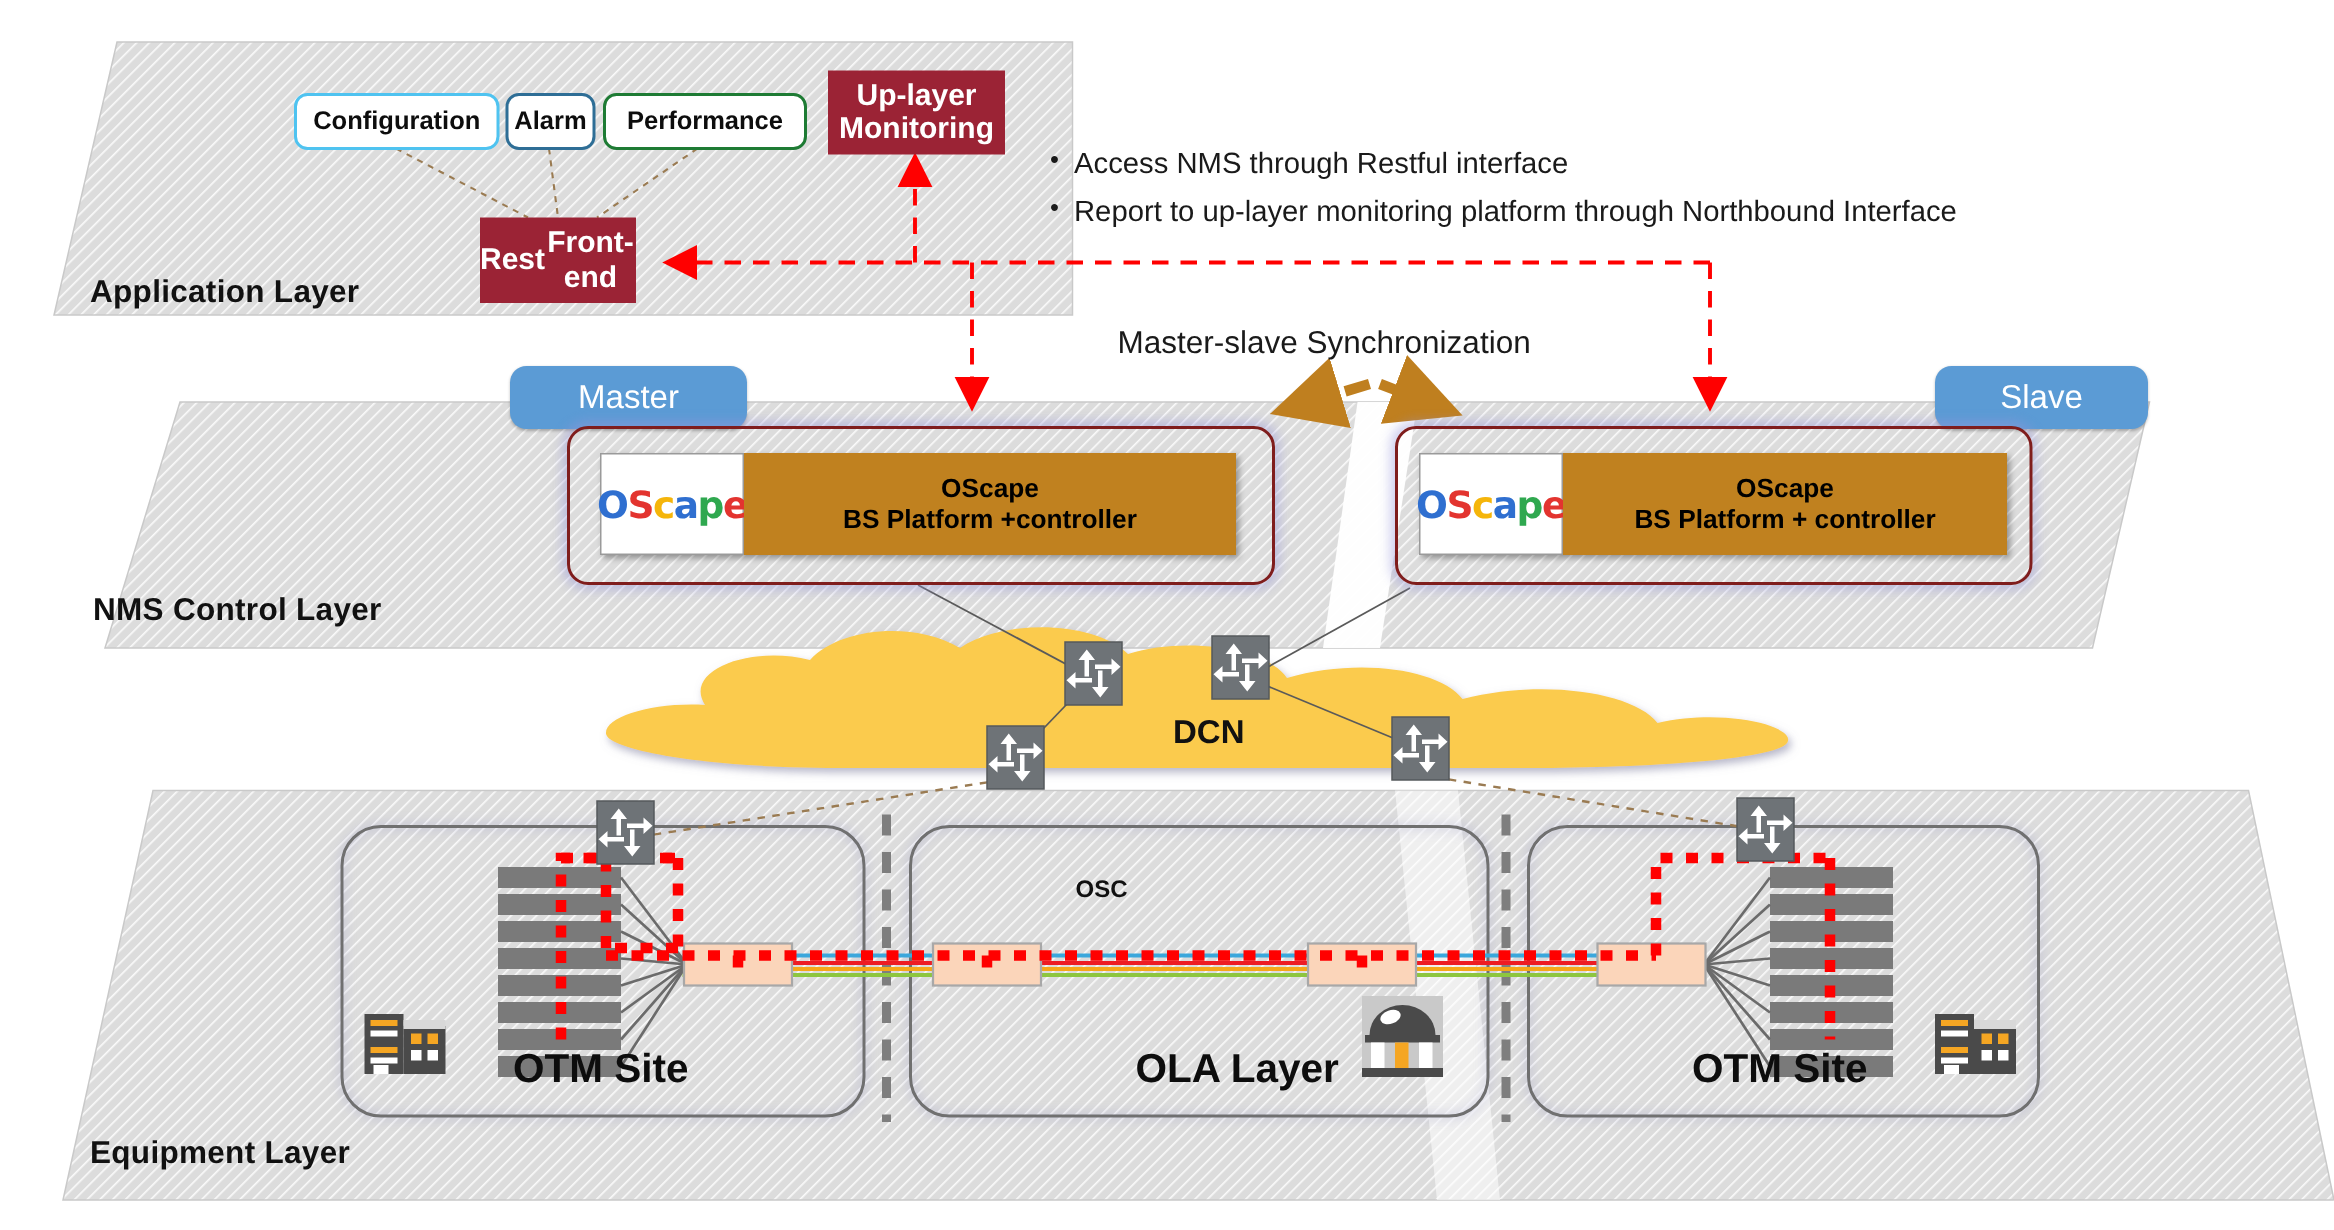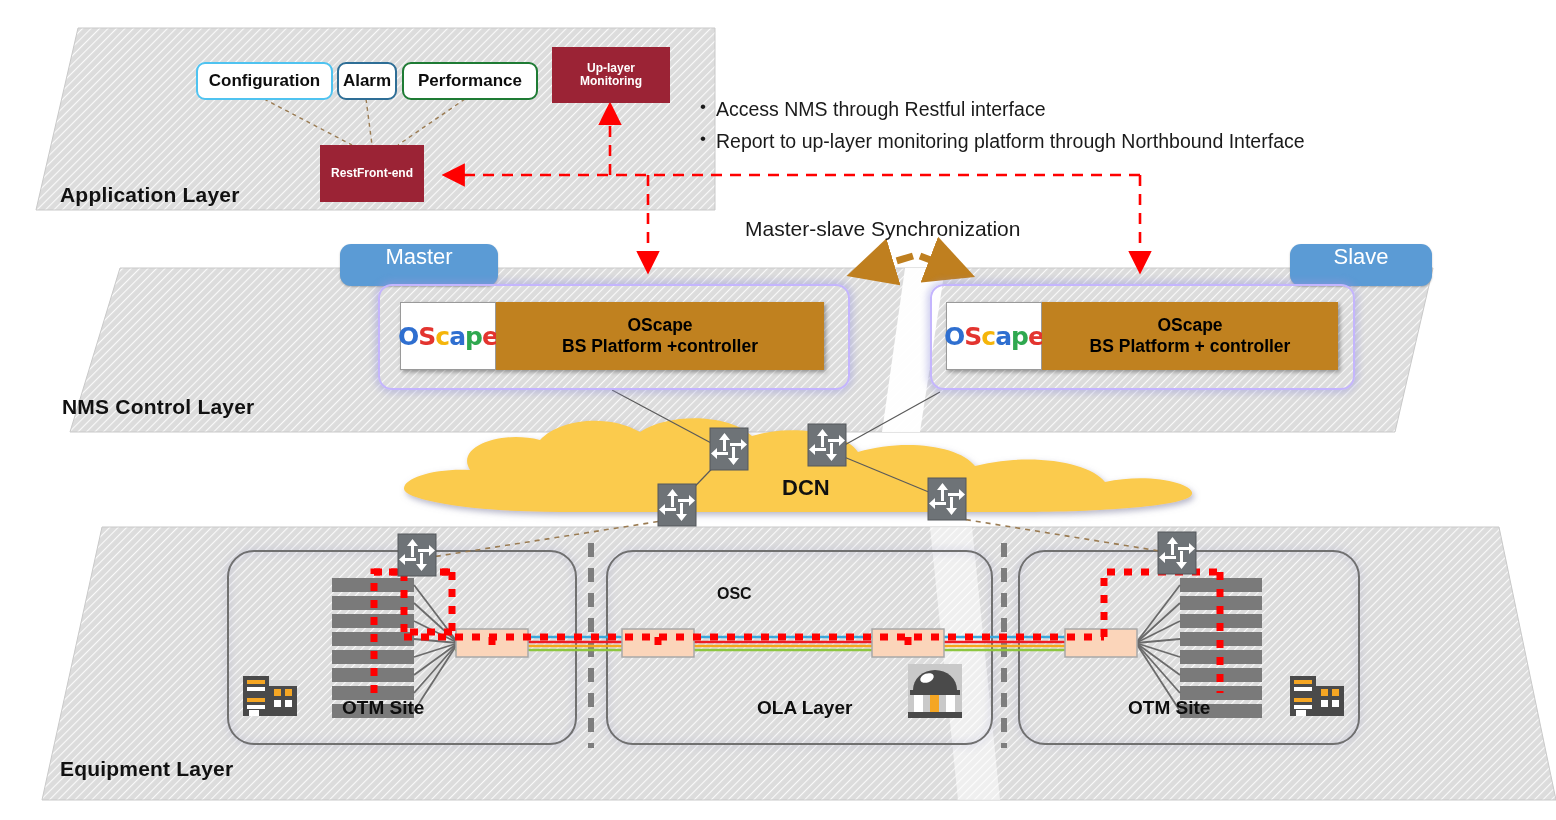--- a/index.html
+++ b/index.html
@@ -15,56 +15,56 @@
                white-space:nowrap;letter-spacing:.2px;}
 
   
   .appbox{background:#ffffff;border-radius:9px;display:flex;align-items:center;
           justify-content:center;font-weight:bold;font-size:17px;color:#0d0d0d;
           box-sizing:border-box;white-space:nowrap;}
   .b-config{border:2.5px solid #4FC3F0;}
   .b-alarm{border:2.5px solid #2E6E96;}
   .b-perf{border:2.5px solid #1E7B34;}
 
-  .redbox{background:#9B2335;color:#ffffff;font-weight:bold;font-size:12px;
+  .redbox{background:#9B2335;color:#ffffff;font-weight:bold;font-size:20px;
           display:flex;align-items:center;justify-content:center;text-align:center;
           line-height:1.12;box-sizing:border-box;}
 
   
   .bullets{position:absolute;z-index:7;}
   .bullets .bl{display:flex;align-items:flex-start;font-size:19.5px;color:#1a1a1a;
                margin-bottom:9px;white-space:nowrap;}
   .bullets .dot{width:16px;flex:0 0 16px;font-size:17px;line-height:1.1;}
 
   
-  .pill{background:#5B9BD5;border-radius:11px;display:flex;align-items:flex-start;
+  .pill{background:#5B9BD5;border-radius:11px;display:flex;align-items:center;
         justify-content:center;color:#ffffff;font-size:22px;
         box-shadow:0 1px 2px rgba(0,0,0,.25);}
 
   
-  .nmsframe{border:2px solid #c4b5fd;border-radius:14px;background:transparent;
+  .nmsframe{border:2px solid #7f1d1d;border-radius:14px;background:transparent;
             box-shadow:0 0 7px 3px rgba(150,150,220,.45);}
   .nmsinner{position:absolute;display:flex;align-items:stretch;
             box-shadow:2px 2px 4px rgba(0,0,0,.35);}
   .logo-cell{background:#ffffff;border:1.5px solid #9a9a9a;display:flex;align-items:center;
              justify-content:center;box-sizing:border-box;}
   .logo-txt{font-family:"DejaVu Sans", sans-serif;font-weight:bold;font-size:25px;
             letter-spacing:-1px;line-height:1;}
   .logo-txt span{display:inline;}
   .brown-cell{background:#C0811F;flex:1;display:flex;flex-direction:column;
               align-items:center;justify-content:center;color:#000;font-weight:bold;
               font-size:17.5px;line-height:1.18;text-align:center;}
 
   .sync-label{position:absolute;z-index:7;font-size:21px;color:#1a1a1a;white-space:nowrap;}
 
   
   .dcn-label{position:absolute;z-index:6;font-weight:bold;font-size:22px;color:#111;}
 
   
-  .site-label{position:absolute;z-index:6;font-weight:bold;font-size:19px;color:#0d0d0d;
+  .site-label{position:absolute;z-index:6;font-weight:bold;font-size:27px;color:#0d0d0d;
               white-space:nowrap;}
   .osc-label{position:absolute;z-index:6;font-weight:bold;font-size:16px;color:#111;}
 </style>
 </head>
 <body>
 
 <div id="stage">
 
   <svg id="vector" class="svglayer" viewBox="0 0 1556 820">
     <defs>

